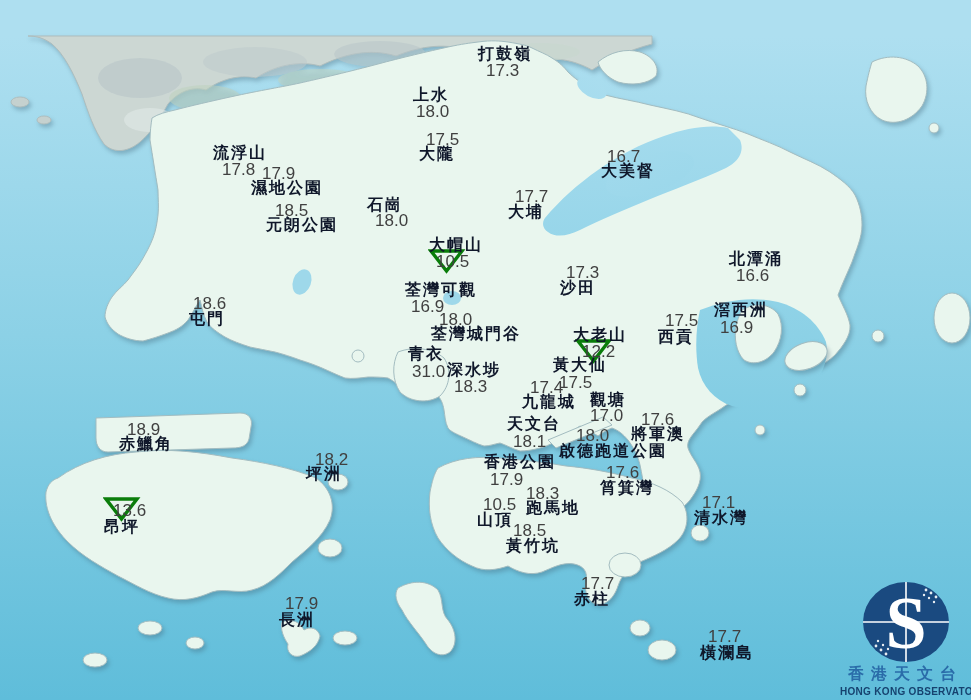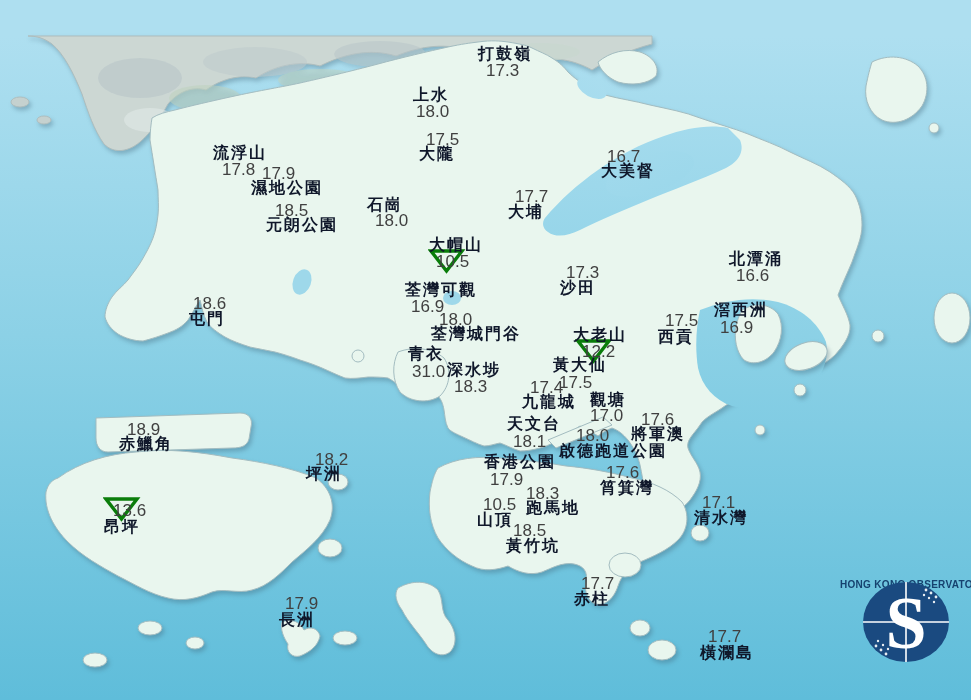--- a/index.html
+++ b/index.html
@@ -279,15 +279,16 @@
           <circle cx="74" cy="22" r="1.2"></circle>
           <circle cx="64" cy="15" r="1.2"></circle>
         <circle cx="26" cy="74" r="1.4"></circle>
           <circle cx="21" cy="70" r="1.4"></circle>
           <circle cx="16" cy="66" r="1.4"></circle>
         <circle cx="23" cy="65" r="1.2"></circle>
           <circle cx="18" cy="61" r="1.2"></circle>
           <circle cx="28" cy="69" r="1.2"></circle>
       </g>
     </svg>
+    <div class="cn">香港天文台</div>
     <div class="en">HONG KONG OBSERVATORY</div>
   </div>
 </div>
 
 </body></html>

